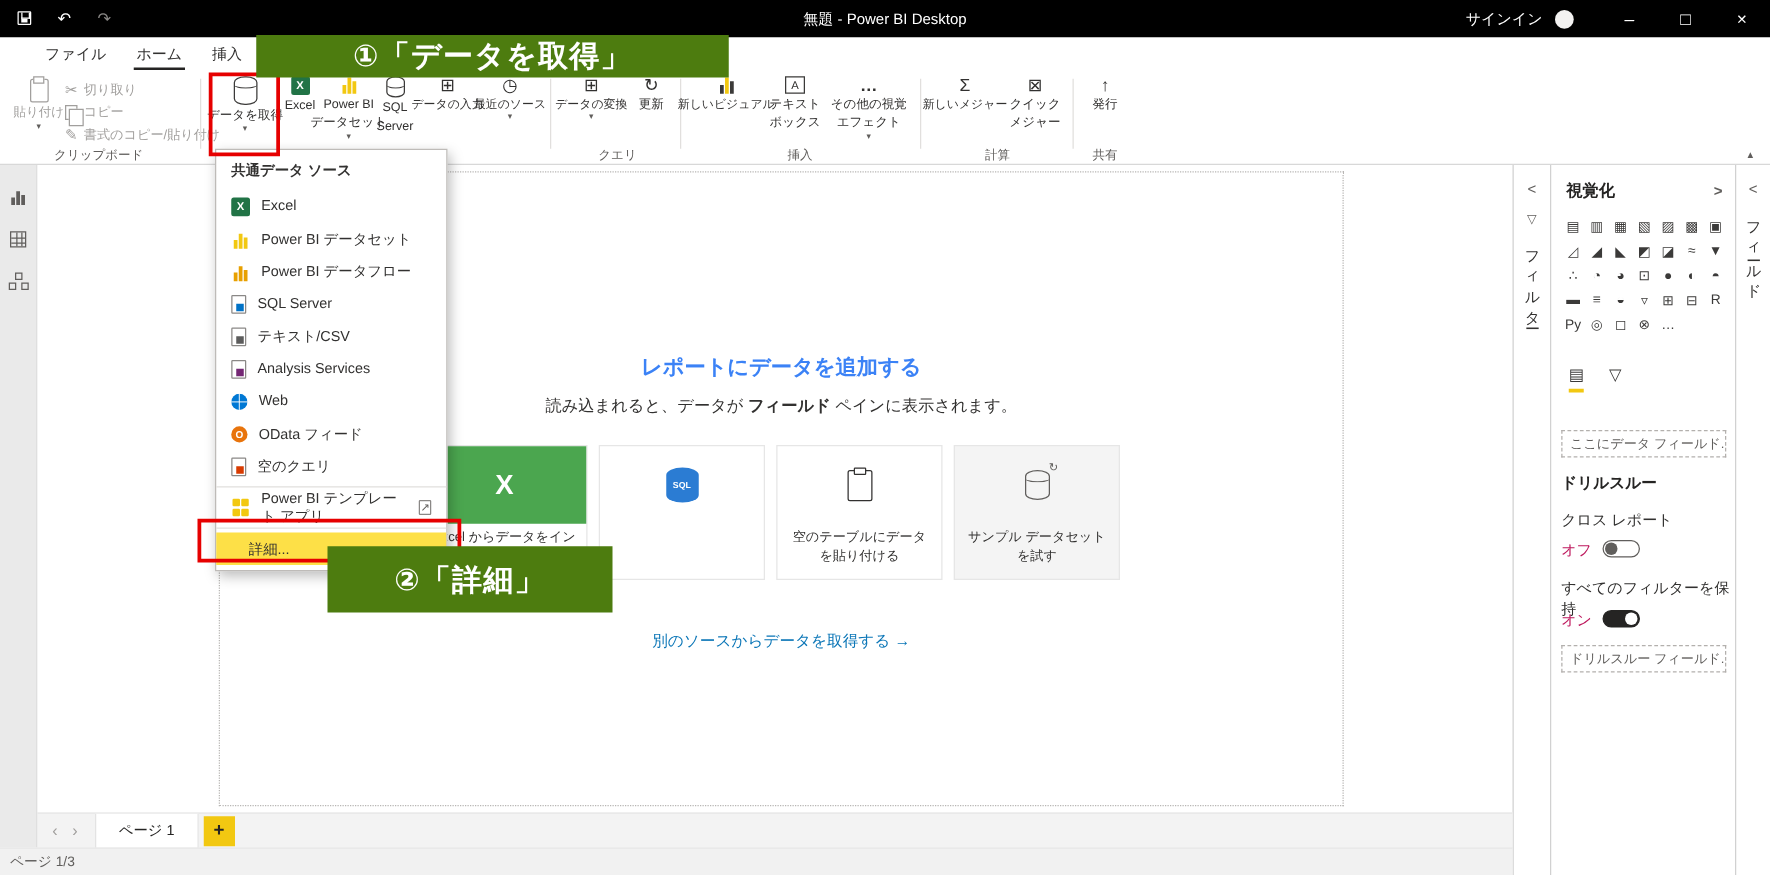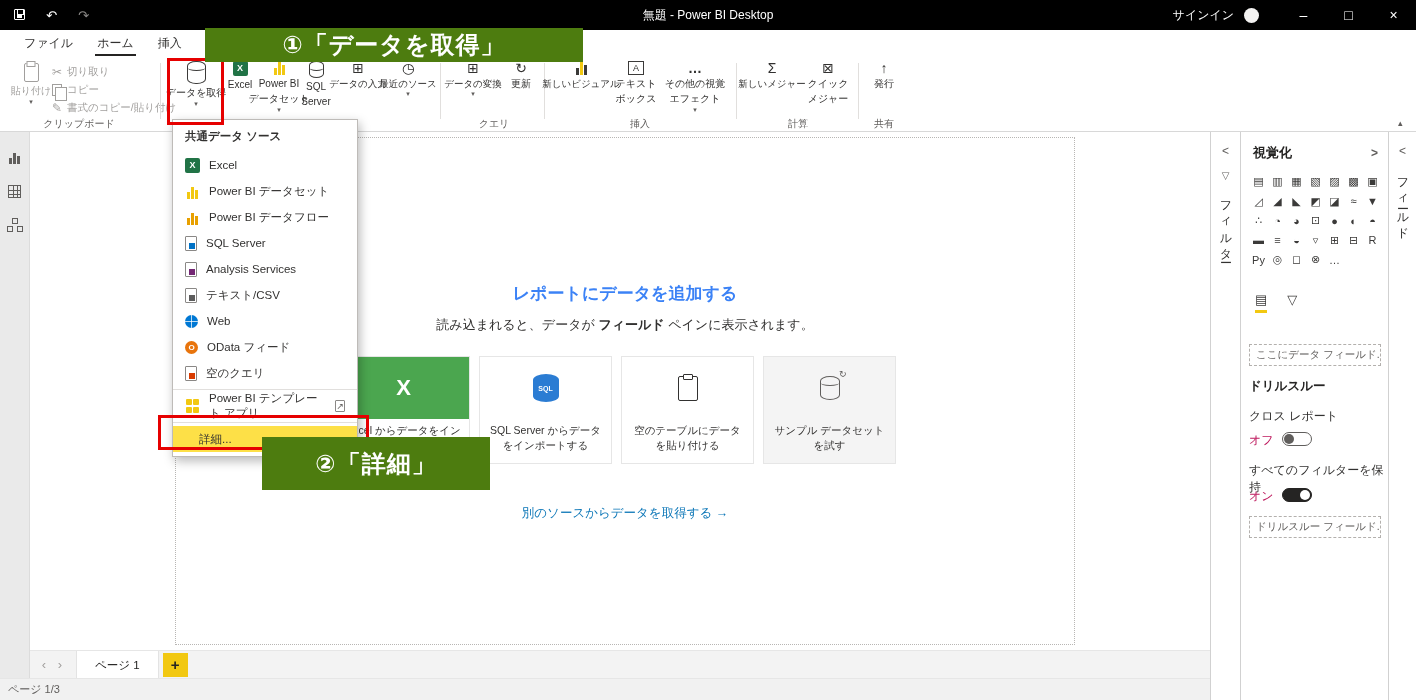--- a/index.html
+++ b/index.html
@@ -14,21 +14,21 @@
   .floppy{display:inline-block;width:11px;height:11px;border:1px solid #fff;border-radius:1px;position:relative}
   .floppy::before{content:"";position:absolute;top:0;left:2px;width:5px;height:4px;border:1px solid #fff;border-top:none}
   .floppy::after{content:"";position:absolute;bottom:1px;left:2px;width:5px;height:3px;background:#fff}
   .tb-title{position:absolute;left:0;right:0;top:0;height:30px;line-height:30px;text-align:center;font-size:12px}
   .tb-right{position:absolute;right:0;top:0;height:30px;display:flex;align-items:center}
   .tb-signin{font-size:12px;margin-right:10px}
   .tb-avatar{width:15px;height:15px;border-radius:50%;background:#f3f2f1;margin-right:22px}
   .tb-win{width:45px;text-align:center;font-size:14px;line-height:30px;height:30px}
 
   
-  .ribbontabs{position:absolute;left:0;top:30px;width:1416px;height:27px;background:#fff;display:flex;align-items:flex-end;padding-left:12px}
+  .ribbontabs{position:absolute;left:0;top:30px;width:1416px;height:27px;background:#fff;display:flex;align-items:flex-end;padding-left:24px}
   .rtab{padding:0 12px;height:27px;line-height:27px;font-size:12px;position:relative;color:#323130}
   .rtab.active::after{content:"";position:absolute;left:10px;right:10px;bottom:1px;height:2px;background:#252423}
 
   
   .ribbon{position:absolute;left:0;top:57px;width:1416px;height:75px;background:#fff;border-bottom:1px solid #d8d8d8}
   .rbtn{position:absolute;top:4px;display:flex;flex-direction:column;align-items:center;font-size:10px;line-height:1.2;text-align:center;color:#323130}
   .rbtn .lbl{margin-top:3px;white-space:nowrap}
   .rbtn.disabled,.srow.disabled{color:#a19f9d}
   .dd{font-size:7px;color:#605e5c;margin-top:1px;line-height:1}
   .srow{position:absolute;left:52px;display:flex;align-items:center;gap:5px;font-size:10.5px;white-space:nowrap}
@@ -325,21 +325,20 @@
       <div class="card">
         <div class="card-icon excel-zone">
             <span class="excel-x">X</span>
           </div>
         <div class="card-cap">Excel からデータをインポートする</div>
       </div>
       <div class="card">
         <div class="card-icon">
             <span class="sql-cyl">SQL</span>
           </div>
-        <div class="card-cap">SQL Server からデータをインポートする</div>
       </div>
       <div class="card">
         <div class="card-icon">
             <span class="clip-ic"></span>
           </div>
         <div class="card-cap">空のテーブルにデータを貼り付ける</div>
       </div>
       <div class="card sample">
         <div class="card-icon">
             <span class="db-outline"></span>
@@ -370,26 +369,26 @@
           <i></i>
           <i></i>
         </span>
       <span class="mi-label">Power BI データフロー</span>
     </div>
     <div class="menu-item">
       <span class="mi file-mi" style="--c:#0072c6"></span>
       <span class="mi-label">SQL Server</span>
     </div>
     <div class="menu-item">
+      <span class="mi file-mi" style="--c:#5c5c5c"></span>
+      <span class="mi-label">テキスト/CSV</span>
+    </div>
+    <div class="menu-item">
       <span class="mi file-mi" style="--c:#742774"></span>
       <span class="mi-label">Analysis Services</span>
-    </div>
-    <div class="menu-item">
-      <span class="mi file-mi" style="--c:#5c5c5c"></span>
-      <span class="mi-label">テキスト/CSV</span>
     </div>
     <div class="menu-item">
       <span class="mi globe-mi"></span>
       <span class="mi-label">Web</span>
     </div>
     <div class="menu-item">
       <span class="mi odata-mi"></span>
       <span class="mi-label">OData フィード</span>
     </div>
     <div class="menu-item">

